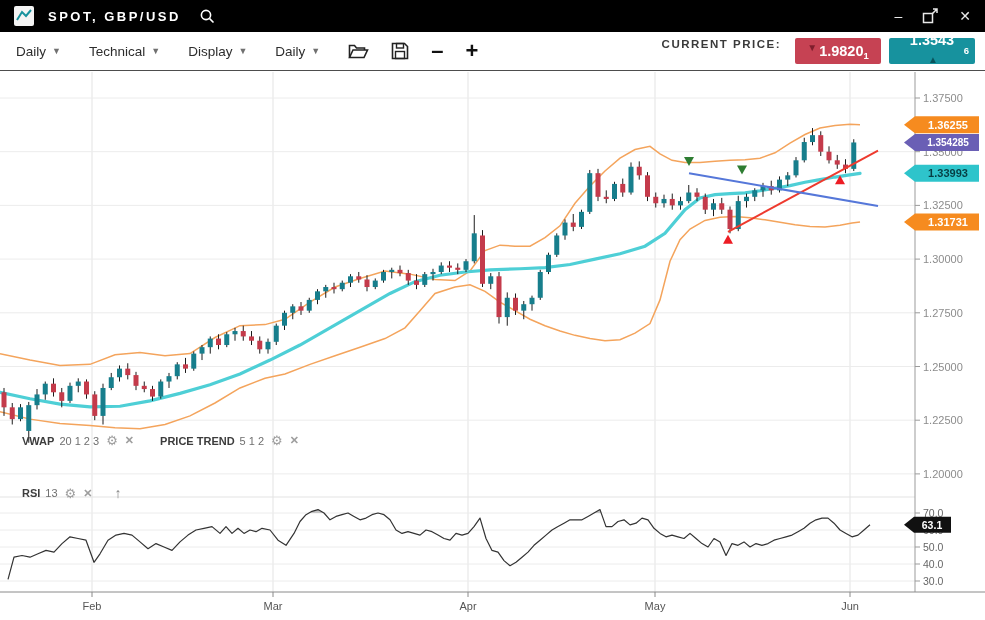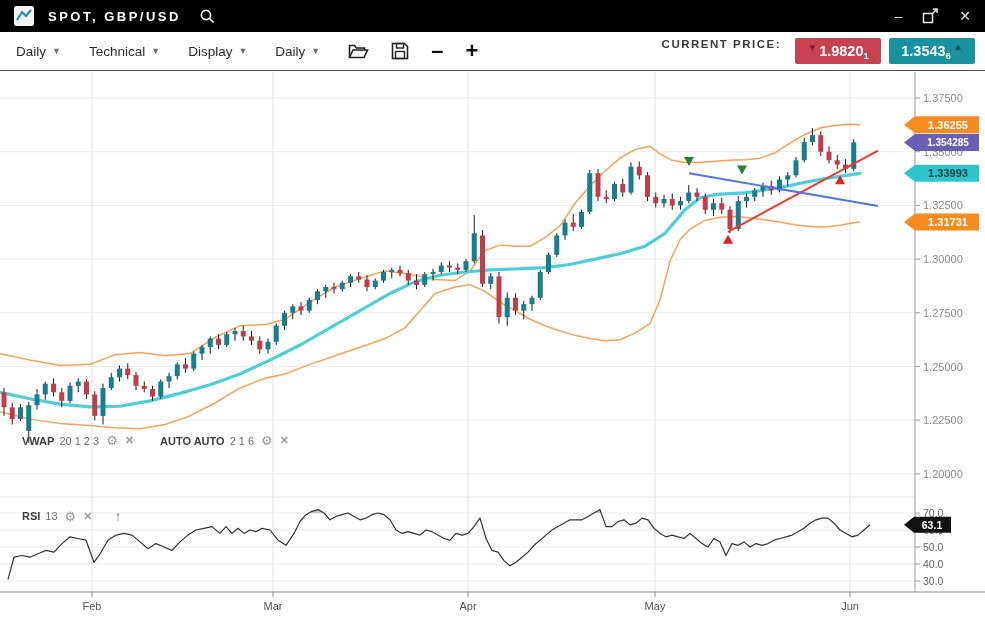--- a/index.html
+++ b/index.html
@@ -16,21 +16,21 @@
 
   .toolbar { position:relative; z-index:3; height:39px; background:#fff; border-bottom:1px solid #4d4d4d; display:flex; align-items:center; padding:0 10px 0 16px; }
   .menu { display:flex; align-items:center; margin-right:28px; font-size:13.5px; font-weight:normal; color:#2d2d2d; }
   .menu .chev { color:#707070; font-size:9px; margin-left:6px; }
   .tool-icon { margin-right:22px; display:flex; align-items:center; color:#222; }
   .tool-glyph { font-size:22px; font-weight:bold; color:#111; line-height:1; }
   .cp-wrap { margin-left:auto; display:flex; align-items:flex-start; }
   .cp-label { font-size:11.5px; font-weight:bold; letter-spacing:1.5px; color:#3a3a3a; margin-right:14px; }
   .px-badge { height:26px; min-width:86px; display:flex; align-items:center; justify-content:center; border-radius:2px; color:#fff; font-size:14.5px; font-weight:bold; padding:0 6px; position:relative; }
   .px-badge.down { background:#c64253; margin-right:8px; }
-  .px-badge.up { background:#17929e; }
+  .px-badge.up { background:#17929e;flex-direction:column; }
   .px-badge .arr-down { color:#7e1e2d; font-size:10px; margin-right:2px; transform:translateY(-4px); }
   .px-badge .arr-up { color:#0a545c; font-size:10px; margin-left:2px; transform:translateY(-5px); }
   .px-badge .sub { font-size:9.5px; align-self:flex-end; transform:translateY(-3px); }
 
   #chart { position:absolute; top:0; left:0; z-index:1; }
   svg text { font-family:"Liberation Sans",sans-serif; }
 
   .ind-row { position:absolute; z-index:4; display:flex; align-items:center; font-size:11px; color:#4a4a4a; }
   .ind-name { font-weight:bold; color:#3d3d3d; }
   .ind-params { color:#6f6f6f; margin-left:5px; }
@@ -419,26 +419,26 @@
         <text x="932" y="528.53" text-anchor="middle" font-size="10.5" font-weight="bold" fill="#fff">63.1</text>
       </g>
     </svg>
 
   <div class="ind-row" style="left:22px; top:434px;justify-content:space-between;">
     <span class="ind-name">VWAP</span>
     <span class="ind-params">20 1 2 3</span>
     <span class="ind-gear">⚙</span>
     <span class="ind-x">✕</span>
     <span class="ind-gap"></span>
-    <span class="ind-name">AUTO AUTO</span>
-    <span class="ind-params">2 1 6</span>
+    <span class="ind-name">PRICE TREND</span>
+    <span class="ind-params">5 1 2</span>
     <span class="ind-gear">⚙</span>
     <span class="ind-x">✕</span>
   </div>
-  <div class="ind-row" style="left:22px; top:509px;">
+  <div class="ind-row" style="left:22px; top:486px;">
     <span class="ind-name">RSI</span>
     <span class="ind-params">13</span>
     <span class="ind-gear">⚙</span>
     <span class="ind-x">✕</span>
     <span class="ind-up">↑</span>
   </div>
 
 </div>
 
 </body></html>

